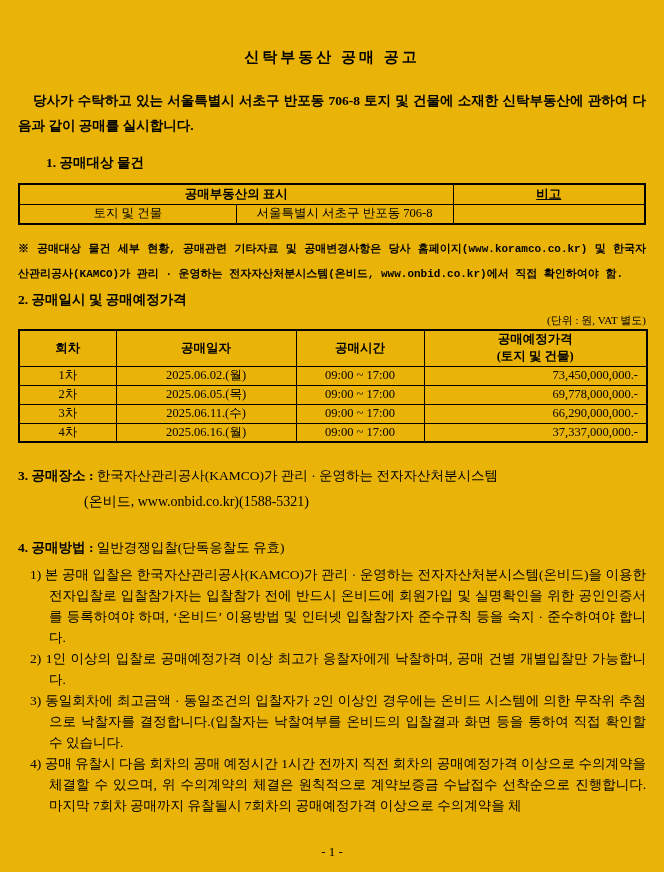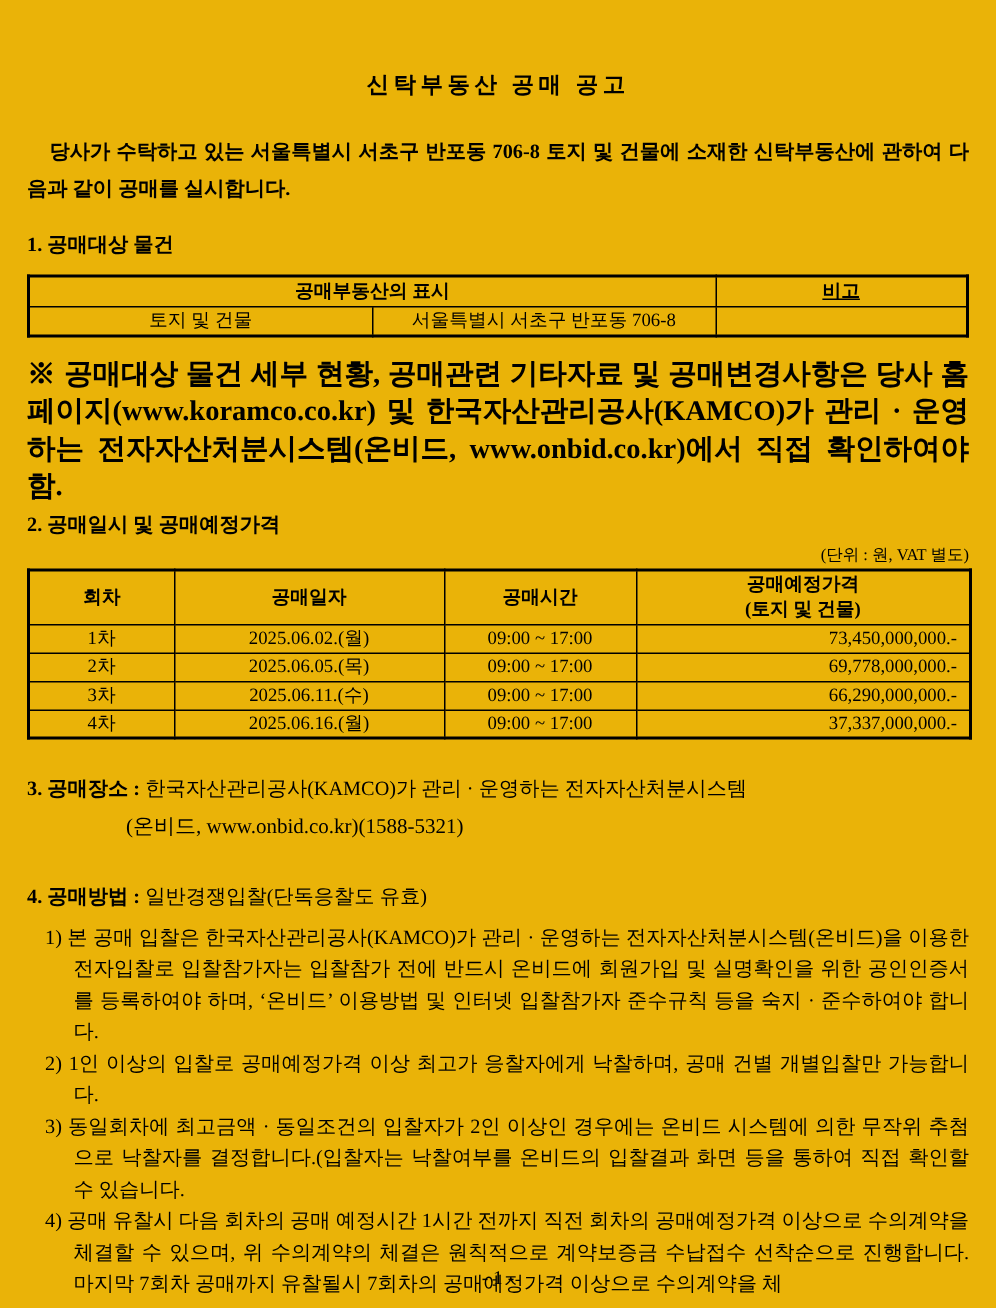--- a/index.html
+++ b/index.html
@@ -28,47 +28,48 @@
     font-weight: 700;
     line-height: 25px;
     text-align: justify;
     text-indent: 15px;
   }
   .sec-heading {
     font-size: 13.5px;
     font-weight: 700;
     line-height: 17px;
   }
-  .s1 { margin-top: 16px; }
+  .s1 { margin-top: 16px; margin-left: 28px; }
   .s2 { margin-top: 4px; }
   table {
     width: 628px;
     border-collapse: collapse;
     border: 2px solid #000;
     font-size: 12.5px;
     table-layout: fixed;
   }
   .t1 { margin-top: 12px; }
   .t1 th, .t1 td {
     border: 1px solid #000;
     text-align: center;
     padding: 0;
     height: 20px;
     font-weight: 400;
     vertical-align: middle;
   }
   .t1 th { font-weight: 700; }
   .t1 .w-cat { width: 78px; }
-  .t1 .w-remark { width: 168px; text-decoration: underline; }
+  .t1 .w-remark { width: 192px; text-decoration: underline; }
   .notice {
     margin: 12px 0 0 0;
-    font-size: 19px;
+    font-size: 11px;
     font-weight: 700;
     line-height: 25px;
     text-align: justify;
+    font-family: Liberation Mono, monospace;
   }
   .unit-note {
     margin-top: 6px;
     font-size: 11px;
     text-align: right;
     line-height: 13px;
   }
   .t2 { margin-top: 2px; }
   .t2 th, .t2 td {
     border: 1px solid #000;

